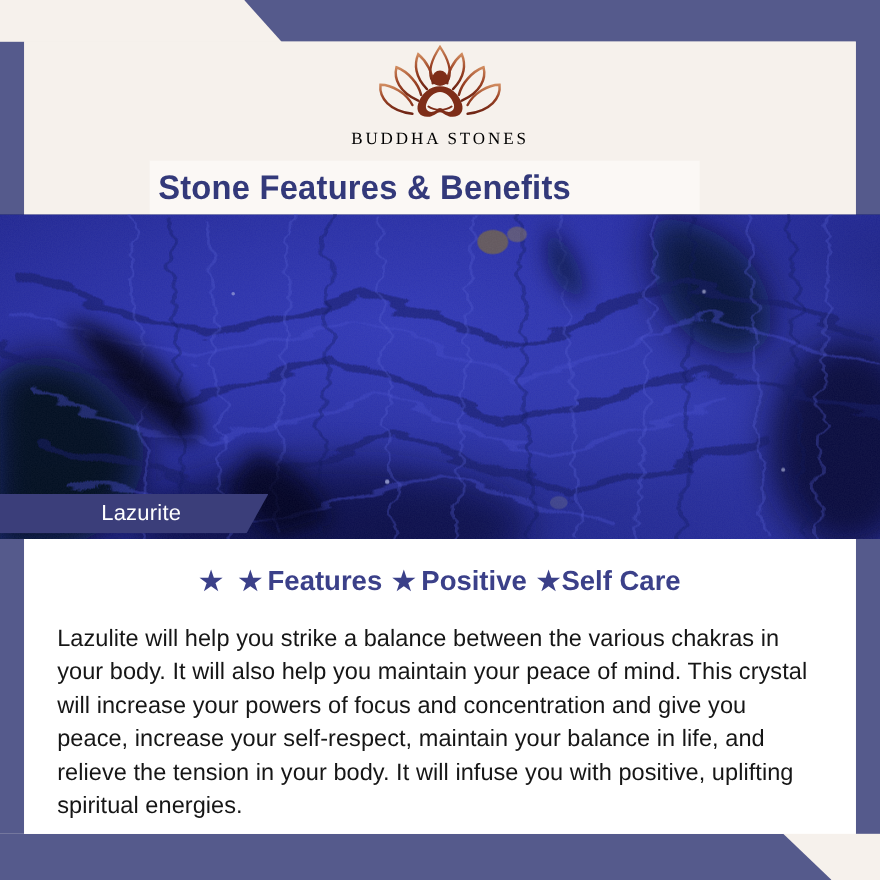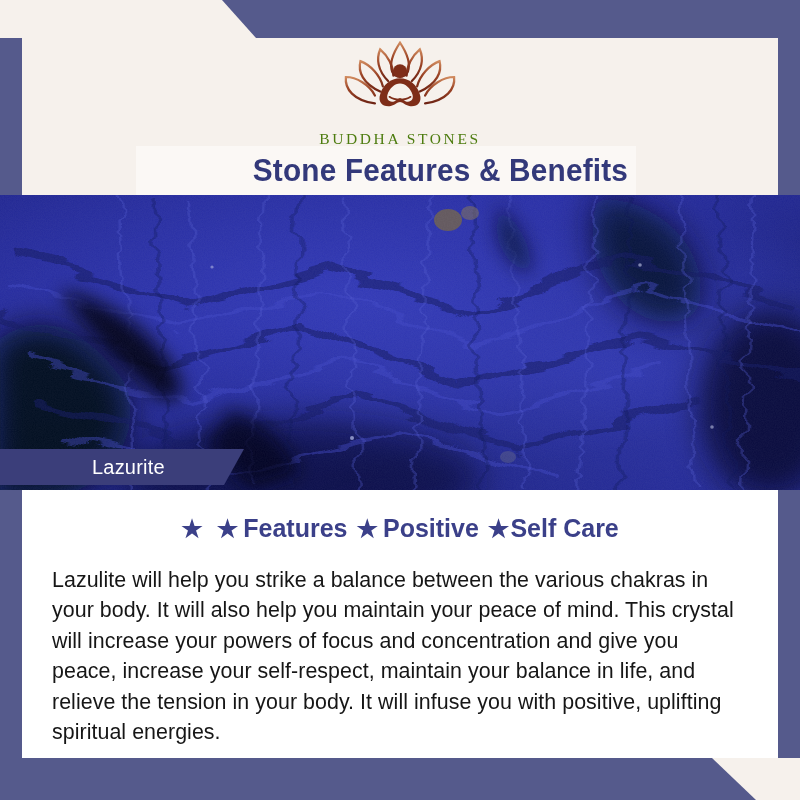--- a/index.html
+++ b/index.html
@@ -68,39 +68,39 @@
     flex-direction: column;
     align-items: center;
     justify-content: flex-start;
   }
   .logo-mark {
     width: 132px;
     height: 74px;
     margin-top: 2px;
   }
   .logo-word {
-    margin-top: 16px;
+    margin-top: 4px;
     font-family: "Liberation Serif", serif;
     font-size: 15.5px;
     letter-spacing: 2.6px;
-    color: #4d7c0f;
+    color: #000000;
     font-weight: 400;
   }
 
   
   .title-banner {
     position: absolute;
     top: 146px;
     left: 136px;
     width: 500px;
     height: 50px;
     background: #fbf8f5;
     display: flex;
     align-items: center;
-    justify-content: flex-end;
+    justify-content: flex-start;
   }
   .title-text {
     font-family: "Liberation Sans Narrow", "Liberation Sans", sans-serif;
     font-size: 31px;
     font-weight: bold;
     color: #33397a;
     letter-spacing: 0.2px;
     transform: scaleX(0.96);
   }
 

